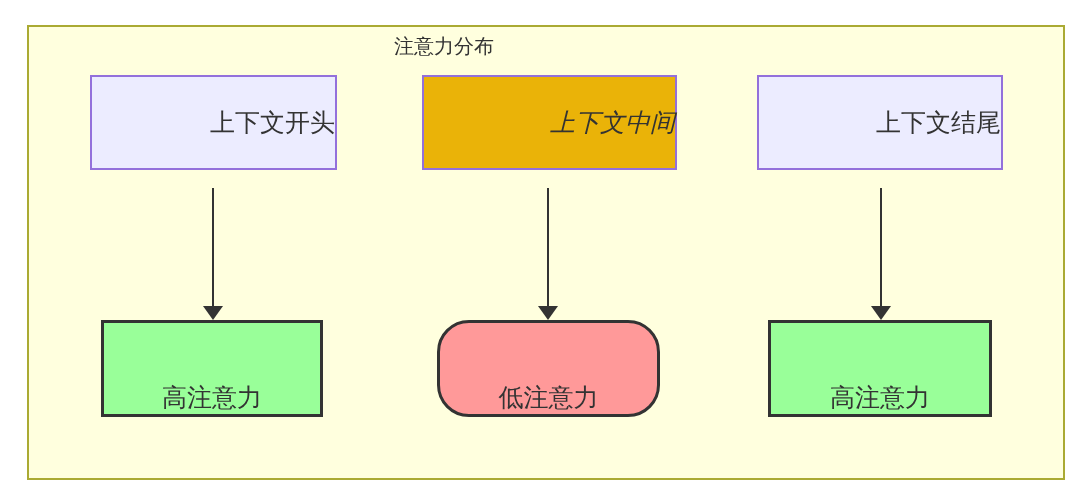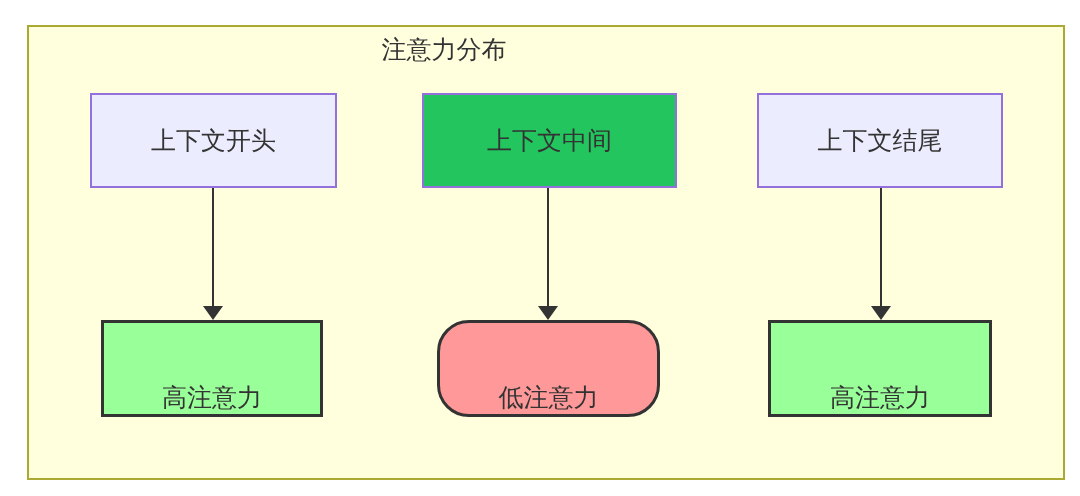--- a/index.html
+++ b/index.html
@@ -18,38 +18,39 @@
     width: 1038px; height: 455px;
     background: #ffffde;
     border: 2px solid #aaaa33;
     box-sizing: border-box;
   }
   .diagram-title {
     position: absolute;
     left: 27px; top: 33px;
     width: 834px;
     text-align: center;
-    font-size: 25px;
+    font-size: 20px;
     color: #333333;
   }
   .node {
     position: absolute;
     display: flex;
     align-items: center;
     justify-content: center;
     box-sizing: border-box;
     font-size: 25px;
     color: #333333;
     text-align: center;
   }
   .node-context {
     border: 2px solid #9370db;
     background: #ececff;
-    top: 93px;
+    top: 75px;
     height: 95px;
+    justify-content: flex-end;
   }
   .node-attn {
     border: 3px solid #333333;
     top: 320px;
     height: 97px;
     align-items: flex-end;
   }
   .ctx-1 { left: 90px;  width: 247px; }
   .ctx-2 { left: 422px; width: 255px; }
   .ctx-3 { left: 757px; width: 246px; }
@@ -84,21 +85,21 @@
 <div class="canvas">
 
   <div class="panel" style="background-color: rgb(255, 255, 222);"></div>
 
   <div class="diagram-title">注意力分布</div>
 
   <div class="node node-context ctx-1" style="background-color: rgb(236, 236, 255);">
     <span>上下文开头</span>
   </div>
 
-  <div class="node node-context ctx-2" style="background-color: #22c55e;">
+  <div class="node node-context ctx-2" style="background-color: #eab308; font-style: italic;">
     <span>上下文中间</span>
   </div>
 
   <div class="node node-context ctx-3" style="background-color: rgb(236, 236, 255);">
     <span>上下文结尾</span>
   </div>
 
   <div class="edge-line line-1"></div>
   <div class="edge-head head-1"></div>
 

